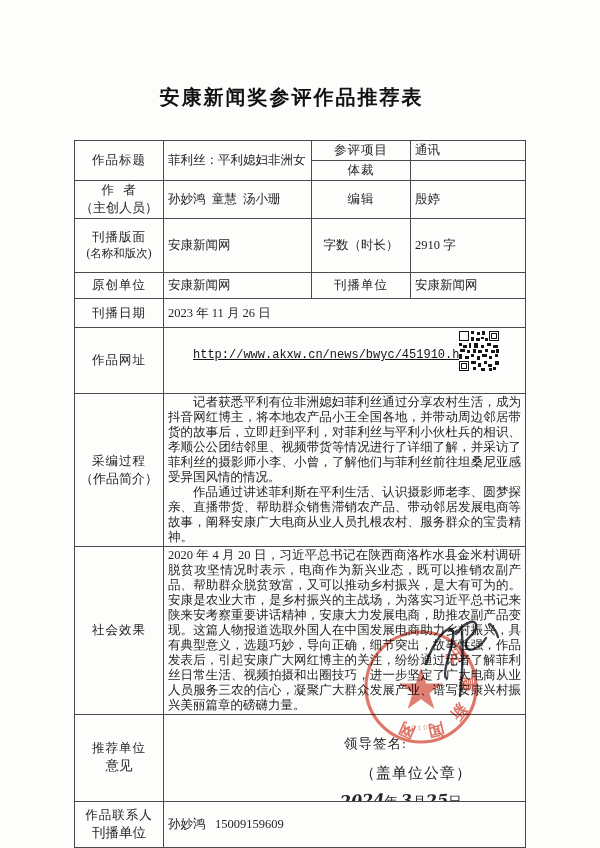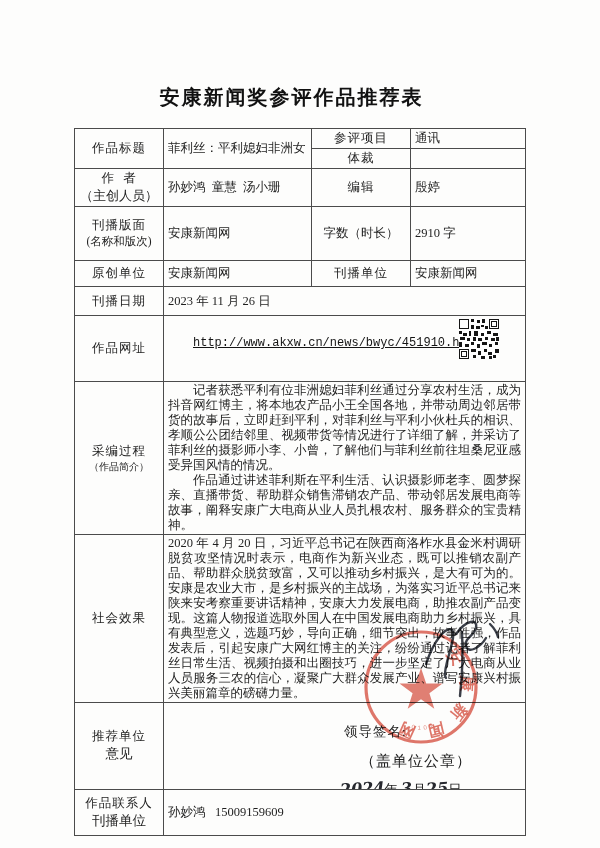--- a/index.html
+++ b/index.html
@@ -8,21 +8,21 @@
     font-family:"Liberation Serif","DejaVu Serif",serif;
     color:#1e1e1e;overflow:hidden;
   }
   .page{position:relative;width:600px;height:848px;background:#fdfdfc;}
   .doc-title{
     position:absolute;left:0;top:84px;width:583px;text-align:center;
     font-family:"Liberation Sans","DejaVu Sans",sans-serif;
     font-size:20px;font-weight:bold;letter-spacing:2px;color:#111;
   }
   table.form{
-    position:absolute;left:74px;top:128px;
+    position:absolute;left:74px;top:140px;
     border-collapse:collapse;table-layout:fixed;width:451px;
   }
   table.form td{
     border:1px solid #4b4b4b;padding:1px 4px;overflow:hidden;
     font-size:12.5px;vertical-align:middle;
   }
   td.lab{
     text-align:center;font-size:13.5px;letter-spacing:1px;
     padding:1px 2px;line-height:1.35;
   }
@@ -168,21 +168,21 @@
                 <rect x="22" y="27" width="2" height="2"></rect>
                 <rect x="25" y="26" width="2" height="2"></rect>
           </g>
         </svg>
       </td>
     </tr>
 
     <tr style="height:135px">
       <td class="lab">
         <span>采编过程</span>
-        <span class="sub" style="font-size:10px">（作品简介）</span>
+        <span class="sub" style="font-size:13px">（作品简介）</span>
       </td>
       <td class="longtext" colspan="3">
         <p>记者获悉平利有位非洲媳妇菲利丝通过分享农村生活，成为抖音网红博主，将本地农产品小王全国各地，并带动周边邻居带货的故事后，立即赶到平利，对菲利丝与平利小伙杜兵的相识、孝顺公公团结邻里、视频带货等情况进行了详细了解，并采访了菲利丝的摄影师小李、小曾，了解他们与菲利丝前往坦桑尼亚感受异国风情的情况。</p>
         <p>作品通过讲述菲利斯在平利生活、认识摄影师老李、圆梦探亲、直播带货、帮助群众销售滞销农产品、带动邻居发展电商等故事，阐释安康广大电商从业人员扎根农村、服务群众的宝贵精神。</p>
       </td>
     </tr>
 
     <tr style="height:151px">
       <td class="lab">社会效果</td>
       <td class="longtext" colspan="3">

